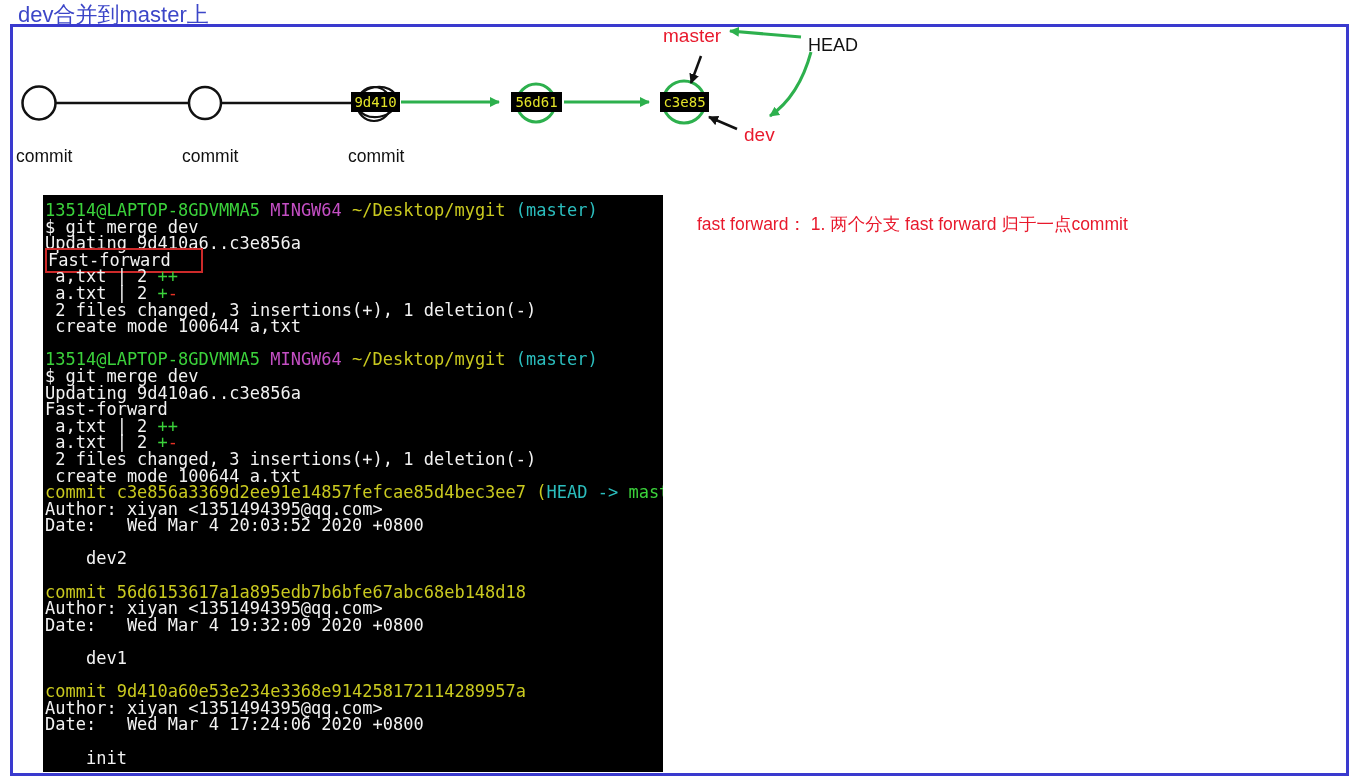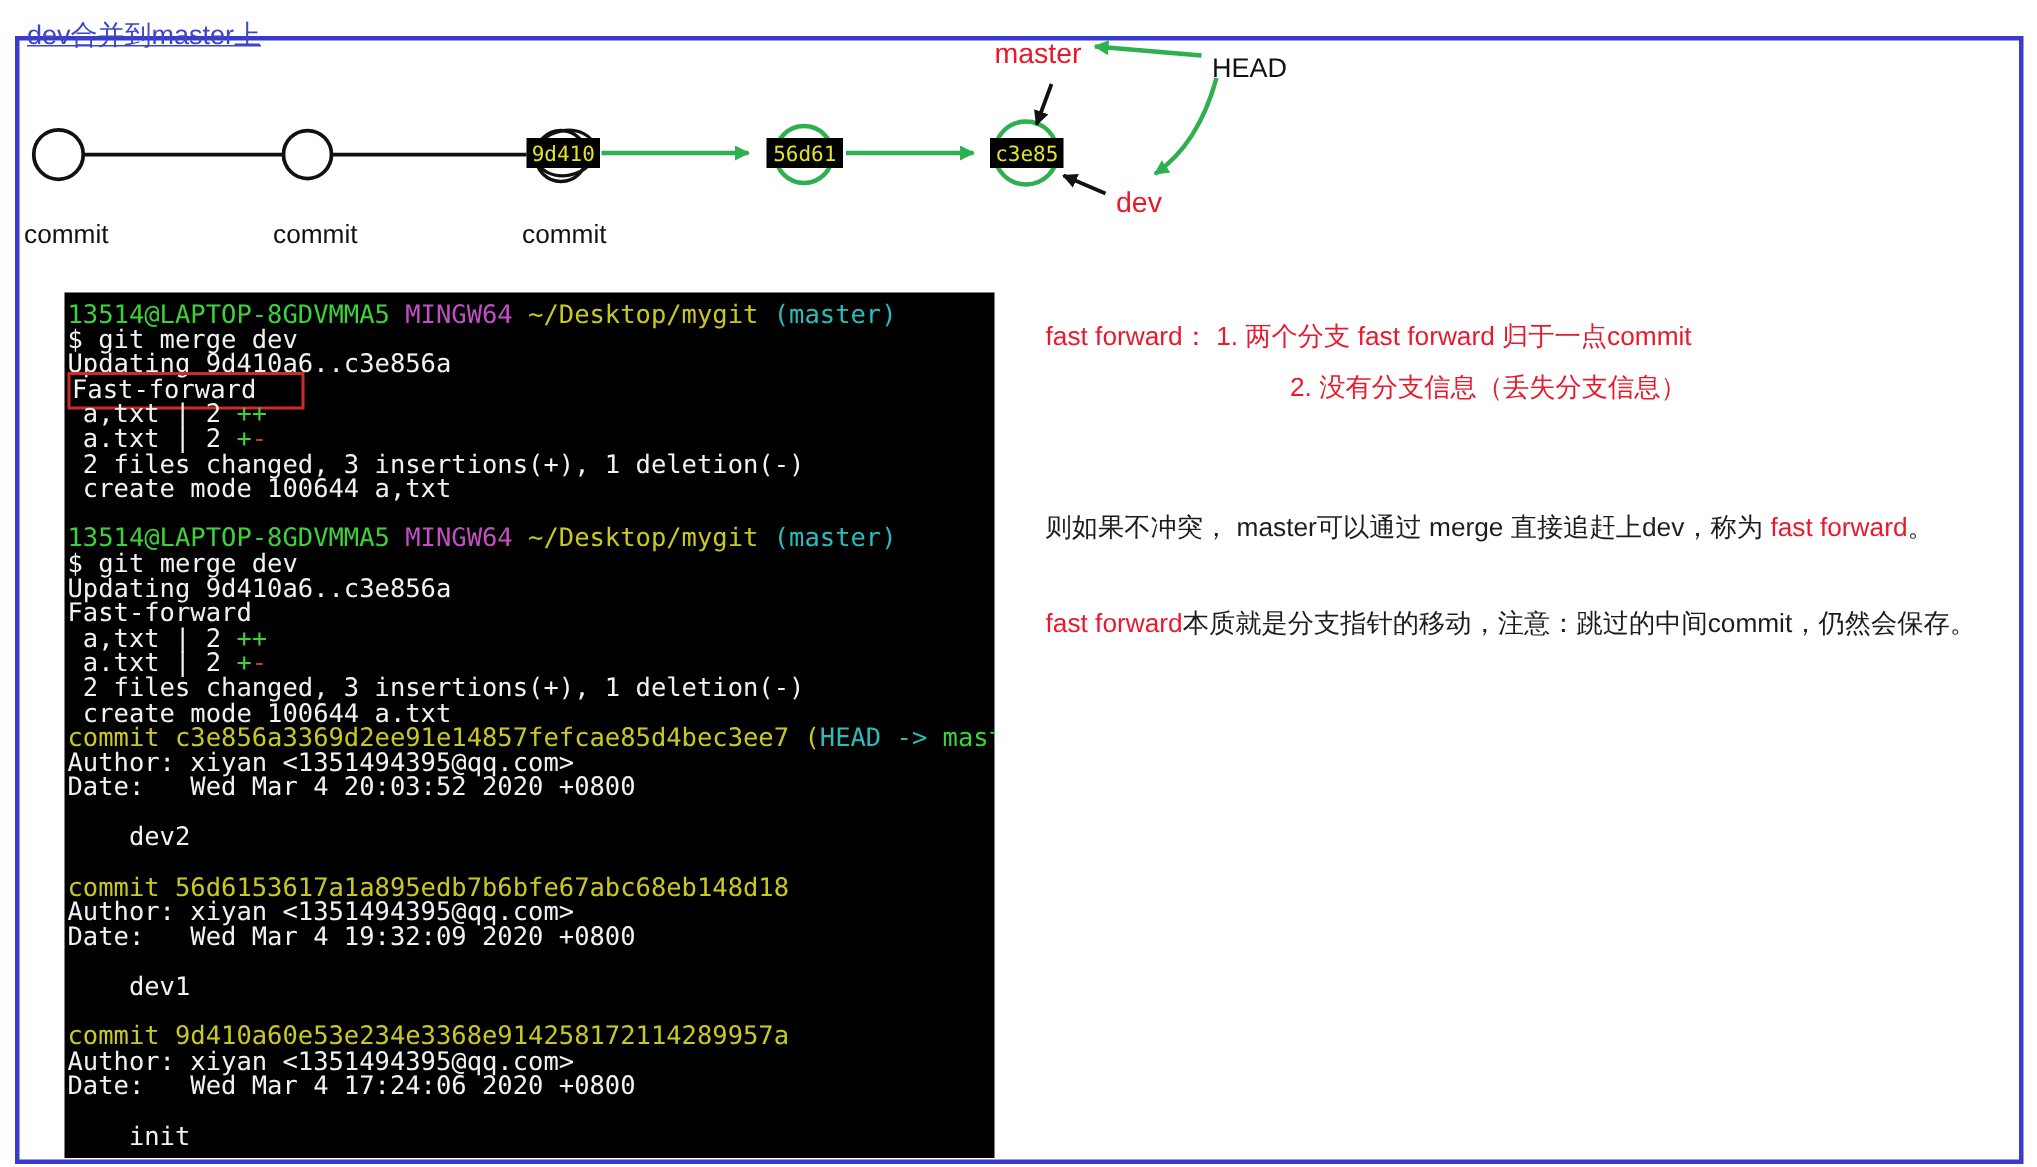--- a/index.html
+++ b/index.html
@@ -1,21 +1,21 @@
 <!DOCTYPE html>
 <html><head>
 <meta charset="utf-8">
 <style>
   * { margin:0; padding:0; box-sizing:border-box; }
   html,body { width:1358px; height:778px; background:#ffffff; font-family:"Liberation Sans", sans-serif; }
   .canvas { position:relative; width:1358px; height:778px; overflow:hidden; background:#ffffff; }
 
   .outer-border { position:absolute; left:10px; top:24px; width:1339px; height:752px; border:3px solid #3a3ace; }
 
-  .page-title { position:absolute; left:18px; top:11px; font-size:18px; color:#3c46c8; text-decoration:underline; cursor:pointer; z-index:3; }
+  .page-title { position:absolute; left:18px; top:0; font-size:22px; color:#3c46c8; cursor:pointer; z-index:3; }
 
   .diagram { position:absolute; left:0; top:0; z-index:2; }
   .k  { stroke:#111; stroke-width:2.5; }
   .g  { stroke:#2db04d; stroke-width:3; fill:none; }
   .node-old   { fill:#ffffff; stroke:#111; stroke-width:2.5; }
   .node-green { fill:none; stroke:#2db04d; stroke-width:3; }
   .scribble   { fill:none; stroke:#111; stroke-width:2.2; }
   .hash-rect  { fill:#000000; }
   .hash-text  { fill:#e3e329; font-family:"DejaVu Sans Mono", monospace; font-size:14px; text-anchor:middle; }
   .lbl-red    { fill:#e8192c; font-size:19px; font-family:"Liberation Sans", sans-serif; }
@@ -102,17 +102,14 @@
       <text x="16" y="162" class="commit-lbl">commit</text>
       <text x="182" y="162" class="commit-lbl">commit</text>
       <text x="348" y="162" class="commit-lbl">commit</text>
     </g>
   </svg>
 
   <div class="terminal"><div class="line"><span class="c-green">13514@LAPTOP-8GDVMMA5 </span><span class="c-magenta">MINGW64 </span><span class="c-yellow">~/Desktop/mygit </span><span class="c-cyan">(master)</span></div><div class="line"><span>$ git merge dev</span></div><div class="line"><span>Updating 9d410a6..c3e856a</span></div><div class="line"><span class="boxed">Fast-forward</span></div><div class="line"><span> a,txt | 2 </span><span class="c-green">++</span></div><div class="line"><span> a.txt | 2 </span><span class="c-green">+</span><span class="c-red">-</span></div><div class="line"><span> 2 files changed, 3 insertions(+), 1 deletion(-)</span></div><div class="line"><span> create mode 100644 a,txt</span></div><div class="line"></div><div class="line"><span class="c-green">13514@LAPTOP-8GDVMMA5 </span><span class="c-magenta">MINGW64 </span><span class="c-yellow">~/Desktop/mygit </span><span class="c-cyan">(master)</span></div><div class="line"><span>$ git </span><span class="u">merge</span><span> dev</span></div><div class="line"><span>Updating 9d410a6..c3e856a</span></div><div class="line"><span>Fast-forward</span></div><div class="line"><span> a,txt | 2 </span><span class="c-green">++</span></div><div class="line"><span> a.txt | 2 </span><span class="c-green">+</span><span class="c-red">-</span></div><div class="line"><span> 2 files changed, 3 insertions(+), 1 deletion(-)</span></div><div class="line"><span> create mode 100644 a.txt</span></div><div class="line"><span class="c-yellow">commit c3e856a3369d2ee91e14857fefcae85d4bec3ee7 (</span><span class="c-cyan">HEAD -&gt; </span><span class="c-green">master</span><span class="c-yellow">, </span><span class="c-green">dev</span><span class="c-yellow">)</span></div><div class="line"><span>Author: xiyan &lt;1351494395@qq.com&gt;</span></div><div class="line"><span>Date:   Wed Mar 4 20:03:52 2020 +0800</span></div><div class="line"></div><div class="line"><span>    dev2</span></div><div class="line"></div><div class="line"><span class="c-yellow">commit 56d6153617a1a895edb7b6bfe67abc68eb148d18</span></div><div class="line"><span>Author: xiyan &lt;1351494395@qq.com&gt;</span></div><div class="line"><span>Date:   Wed Mar 4 19:32:09 2020 +0800</span></div><div class="line"></div><div class="line"><span>    dev1</span></div><div class="line"></div><div class="line"><span class="c-yellow">commit 9d410a60e53e234e3368e914258172114289957a</span></div><div class="line"><span>Author: xiyan &lt;1351494395@qq.com&gt;</span></div><div class="line"><span>Date:   Wed Mar 4 17:24:06 2020 +0800</span></div><div class="line"></div><div class="line"><span>    init</span></div></div>
   <div class="artifact-line"></div>
 
   <div class="note note-1"><span class="c-red">fast forward：  1. 两个分支 fast forward 归于一点commit</span></div>
-  <div class="note note-2"><span class="c-red">2. 没有分支信息（丢失分支信息）</span></div>
-  <div class="note note-4"><span>则如果不冲突， master可以通过 merge 直接追赶上dev，称为 </span><span class="c-red">fast forward</span><span>。</span></div>
-  <div class="note note-5"><span class="c-red">fast forward</span><span>本质就是分支指针的移动，注意：跳过的中间commit，仍然会保存。</span></div>
 
 </div>
 
 </body></html>

